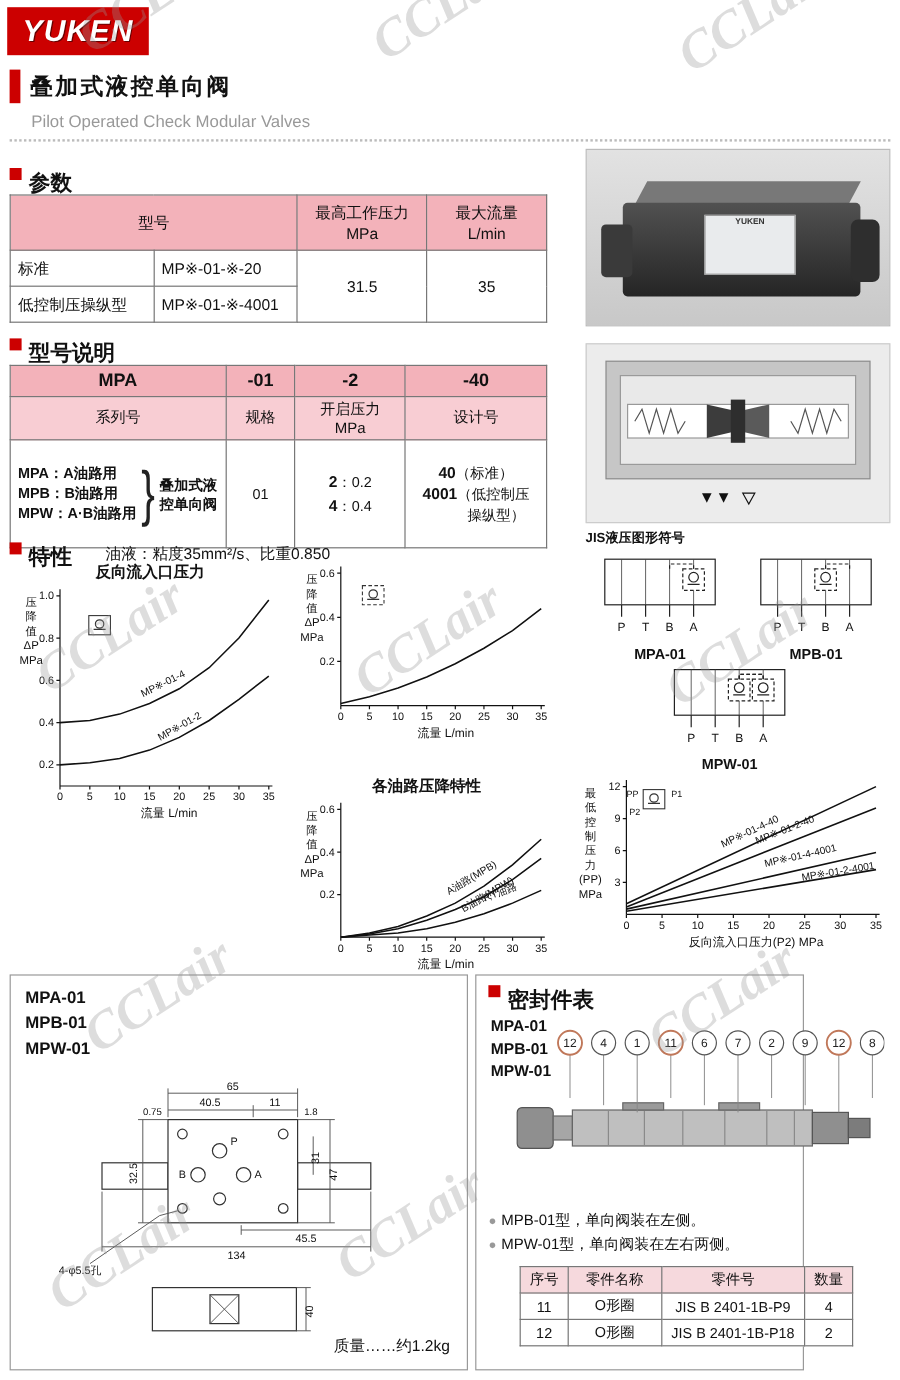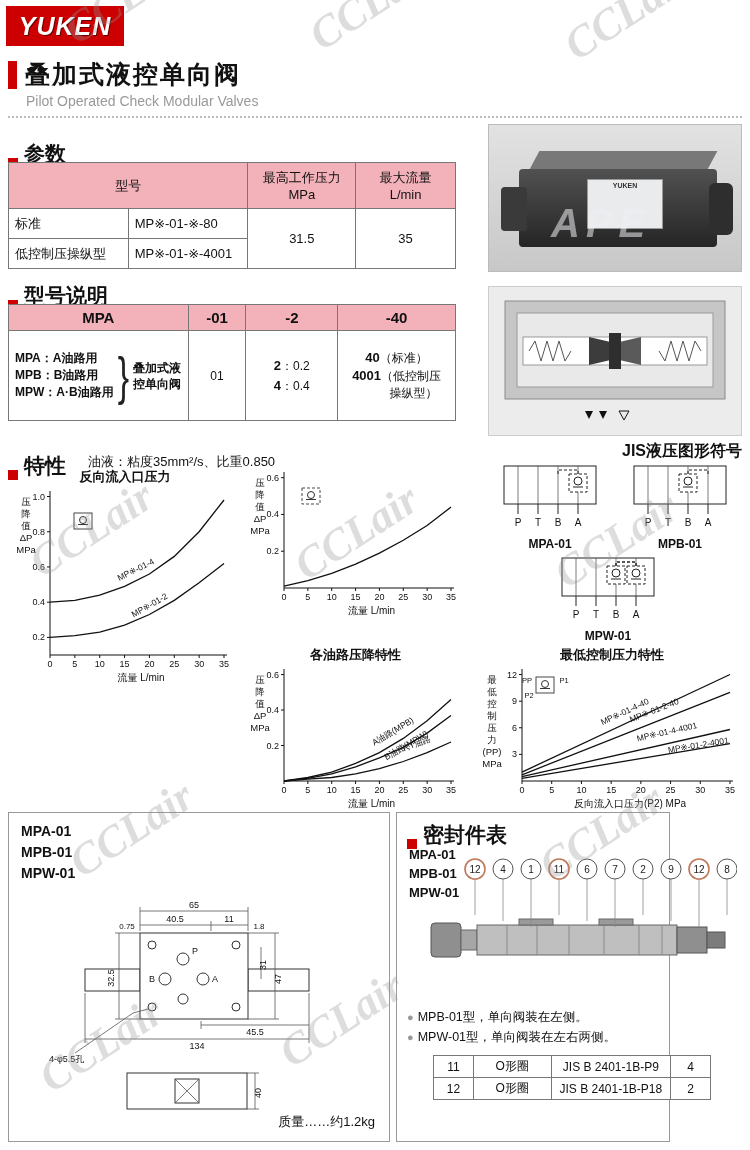--- a/index.html
+++ b/index.html
@@ -2,25 +2,25 @@
 <html><head>
 <meta charset="utf-8">
 <style>
   *{margin:0;padding:0;box-sizing:border-box;}
   html,body{background:#fff;}
   body{width:750px;height:1150px;position:relative;font-family:"Liberation Sans","DejaVu Sans",sans-serif;color:#111;overflow:hidden;}
   
   .logo{position:absolute;left:6px;top:6px;width:118px;height:40px;background:#c00;color:#fff;display:flex;align-items:center;justify-content:center;font-weight:bold;font-style:italic;font-size:25px;letter-spacing:1px;text-shadow:1px 1px 0 #600;}
   .title-row{position:absolute;left:8px;top:58px;display:flex;align-items:center;gap:8px;}
   .red-bar{width:9px;height:28px;background:#c00;}
-  .title-cn{font-size:25px;font-weight:bold;letter-spacing:2px;}
+  .title-cn{font-size:19px;font-weight:bold;letter-spacing:2px;}
   .title-en{position:absolute;left:26px;top:93px;font-size:14px;color:#999;}
   .title-sep{position:absolute;left:8px;top:116px;width:734px;border-bottom:2px dotted #bbb;}
   
-  .sec-h{position:absolute;display:flex;align-items:flex-end;gap:6px;font-weight:bold;font-size:21px;}
+  .sec-h{position:absolute;display:flex;align-items:flex-start;gap:6px;font-weight:bold;font-size:18px;}
   .red-sq{width:10px;height:10px;background:#c00;display:inline-block;}
   .fluid-note{position:absolute;left:88px;top:453px;font-size:13px;}
   
   table.tbl{border-collapse:collapse;font-size:13px;position:absolute;background:#fff;}
   .tbl th,.tbl td{border:1px solid #777;padding:2px 6px;font-weight:normal;vertical-align:middle;}
   .params-table .hd th{background:#f3b2ba;height:46px;text-align:center;}
   .params-table td{height:30px;}
   .params-table .ctr{text-align:center;}
   .model-table .r1 td{background:#f3b2ba;font-weight:bold;font-size:15px;text-align:center;height:26px;}
   .model-table .r2 td{background:#f8cdd3;text-align:center;font-size:12.5px;height:36px;}
@@ -39,21 +39,21 @@
   
   .photo-box{position:absolute;left:488px;top:124px;width:254px;height:148px;background:linear-gradient(#e2e2e2,#c8c8c8);border:1px solid #bbb;overflow:hidden;}
   .ph-top{position:absolute;left:44px;top:26px;width:178px;height:24px;background:#787878;transform:skewX(-28deg);}
   .ph-body{position:absolute;left:30px;top:44px;width:198px;height:78px;background:linear-gradient(#515151,#252525);border-radius:4px;}
   .ph-left{position:absolute;left:12px;top:62px;width:26px;height:44px;background:#3a3a3a;border-radius:4px;}
   .ph-right{position:absolute;right:8px;top:58px;width:24px;height:52px;background:#2e2e2e;border-radius:6px;}
   .ph-plate{position:absolute;left:98px;top:54px;width:76px;height:50px;background:#e9ebed;border:1px solid #999;font-size:7px;text-align:center;color:#333;}
   .ph-plate span{display:block;margin-top:2px;font-weight:bold;}
   .ph-mark{position:absolute;left:62px;top:76px;font-size:40px;font-weight:bold;font-style:italic;color:rgba(238,238,242,0.55);letter-spacing:6px;}
   .section-box{position:absolute;left:488px;top:286px;width:254px;height:150px;background:#ececec;border:1px solid #ccc;}
-  .jis-title{position:absolute;left:488px;top:441px;width:254px;text-align:right;font-weight:bold;font-size:16px;}
+  .jis-title{position:absolute;left:488px;top:441px;width:254px;text-align:left;font-weight:bold;font-size:11px;}
   .jis-sym{position:absolute;width:116px;}
   .jis-label{text-align:center;font-weight:bold;font-size:12px;margin-top:1px;}
   
   .chart{position:absolute;}
   .chart-title{text-align:center;font-weight:bold;font-size:13px;margin-bottom:1px;}
   
   .box{position:absolute;border:1px solid #999;background:#fff;}
   .dim-models{position:absolute;left:12px;top:8px;font-weight:bold;font-size:14px;line-height:21px;}
   .mass{position:absolute;right:14px;bottom:10px;font-size:13px;}
   .seal-models{position:absolute;left:12px;top:32px;font-weight:bold;font-size:13px;line-height:19px;}
@@ -94,21 +94,21 @@
       <div>最高工作压力</div>
       <div>MPa</div>
     </th>
     <th>
       <div>最大流量</div>
       <div>L/min</div>
     </th>
   </tr>
   <tr>
     <td>标准</td>
-    <td>MP※-01-※-80</td>
+    <td>MP※-01-※-20</td>
     <td rowspan="2" class="ctr">31.5</td>
     <td rowspan="2" class="ctr">35</td>
   </tr>
   <tr>
     <td>低控制压操纵型</td>
     <td>MP※-01-※-4001</td>
   </tr>
 </tbody>
   </table>
 
@@ -122,20 +122,29 @@
       <col style="width:58px">
       <col style="width:92px">
       <col style="width:118px">
     </colgroup>
   <tbody>
       <tr class="r1">
     <td>MPA</td>
     <td>-01</td>
     <td>-2</td>
     <td>-40</td>
+  </tr>
+  <tr class="r2">
+    <td>系列号</td>
+    <td>规格</td>
+    <td>
+      <div>开启压力</div>
+      <div>MPa</div>
+    </td>
+    <td>设计号</td>
   </tr>
   <tr class="r3">
     <td>
       <div class="mc-flex">
         <div class="mc-lines">
           <div>MPA：A油路用</div>
           <div>MPB：B油路用</div>
           <div>MPW：A·B油路用</div>
         </div>
         <div class="mc-brace">}</div>
@@ -160,21 +169,20 @@
   </table>
 
 <div class="photo-box">
   <div class="ph-top"></div>
   <div class="ph-body"></div>
   <div class="ph-left"></div>
   <div class="ph-right"></div>
   <div class="ph-plate">
       <span>YUKEN</span>
     </div>
-  <div class="ph-mark">APE</div>
 </div>
 
 <div class="section-box">
   <svg width="252" height="148" viewBox="0 0 252 148">
     <rect x="16" y="14" width="220" height="98" fill="#c6c6c6" stroke="#8a8a8a"></rect>
     <rect x="28" y="26" width="196" height="74" fill="#e9e9e9" stroke="#9a9a9a"></rect>
     <rect x="34" y="50" width="184" height="28" fill="#ffffff" stroke="#999"></rect>
     <path d="M40 64 l6 -10 l6 20 l6 -20 l6 20 l6 -20 l6 20 l6 -10" stroke="#555" fill="none"></path>
     <path d="M212 64 l-6 -10 l-6 20 l-6 -20 l-6 20 l-6 -20 l-6 20 l-6 -10" stroke="#555" fill="none"></path>
     <polygon points="100,50 126,56 126,72 100,78" fill="#3c3c3c"></polygon>
@@ -387,21 +395,20 @@
         <text x="14" y="66" font-size="9.5" fill="#111" text-anchor="middle">MPa</text>
         <path d="M38.0 116.0 L61.9 112.5 L85.7 107.1 L109.6 98.3 L133.4 87.6 L157.3 73.4 L181.1 55.7 L205.0 34.4" fill="none" stroke="#111" stroke-width="1.3"></path>
         <text x="148.22" y="68.81290322580645" font-size="8.5" fill="#111" text-anchor="middle" transform="rotate(-30.8 148.22 68.81290322580645)">A油路(MPB)</text>
         <path d="M38.0 116.0 L61.9 113.3 L85.7 108.9 L109.6 101.8 L133.4 92.9 L157.3 82.3 L181.1 68.1 L205.0 50.4" fill="none" stroke="#111" stroke-width="1.3"></path>
         <text x="161.57999999999998" y="82.73548387096774" font-size="8.5" fill="#111" text-anchor="middle" transform="rotate(-30.8 161.57999999999998 82.73548387096774)">B油路(MPW)</text>
         <path d="M38.0 116.0 L61.9 114.2 L85.7 112.5 L109.6 108.9 L133.4 103.6 L157.3 96.5 L181.1 87.6 L205.0 77.0" fill="none" stroke="#111" stroke-width="1.3"></path>
         <text x="171.6" y="81.16129032258064" font-size="8.5" fill="#111" text-anchor="middle" transform="rotate(-20.4 171.6 81.16129032258064)">P,T油路</text>
       </svg></div>
 </div>
 <div class="chart" style="left:478px;top:646px;width:268px;">
-  <div class="chart-title">最低控制压力特性</div>
   <div><svg width="264" height="146" viewBox="0 0 264 146">
         <line x1="44" y1="116" x2="255" y2="116" stroke="#111" stroke-width="1"></line>
         <line x1="44" y1="116" x2="44" y2="4" stroke="#111" stroke-width="1"></line>
         <line x1="44" y1="116" x2="44" y2="119" stroke="#111"></line>
         <text x="44" y="128" font-size="9" fill="#111" text-anchor="middle">0</text>
         <line x1="73.71428571428571" y1="116" x2="73.71428571428571" y2="119" stroke="#111"></line>
         <text x="73.71428571428571" y="128" font-size="9" fill="#111" text-anchor="middle">5</text>
         <line x1="103.42857142857142" y1="116" x2="103.42857142857142" y2="119" stroke="#111"></line>
         <text x="103.42857142857142" y="128" font-size="9" fill="#111" text-anchor="middle">10</text>
         <line x1="133.14285714285714" y1="116" x2="133.14285714285714" y2="119" stroke="#111"></line>
@@ -591,20 +598,26 @@
     <span class="bullet">●</span><span>MPW-01型，单向阀装在左右两侧。</span>
   </div>
   <table class="tbl seal-table" style="left:36px;top:242px;width:278px;">
     <colgroup>
         <col style="width:40px">
         <col style="width:78px">
         <col style="width:120px">
         <col style="width:40px">
       </colgroup>
     <tbody>
+        <tr>
+      <th>序号</th>
+      <th>零件名称</th>
+      <th>零件号</th>
+      <th>数量</th>
+    </tr>
     <tr>
       <td>11</td>
       <td>O形圈</td>
       <td>JIS B 2401-1B-P9</td>
       <td>4</td>
     </tr>
     <tr>
       <td>12</td>
       <td>O形圈</td>
       <td>JIS B 2401-1B-P18</td>

